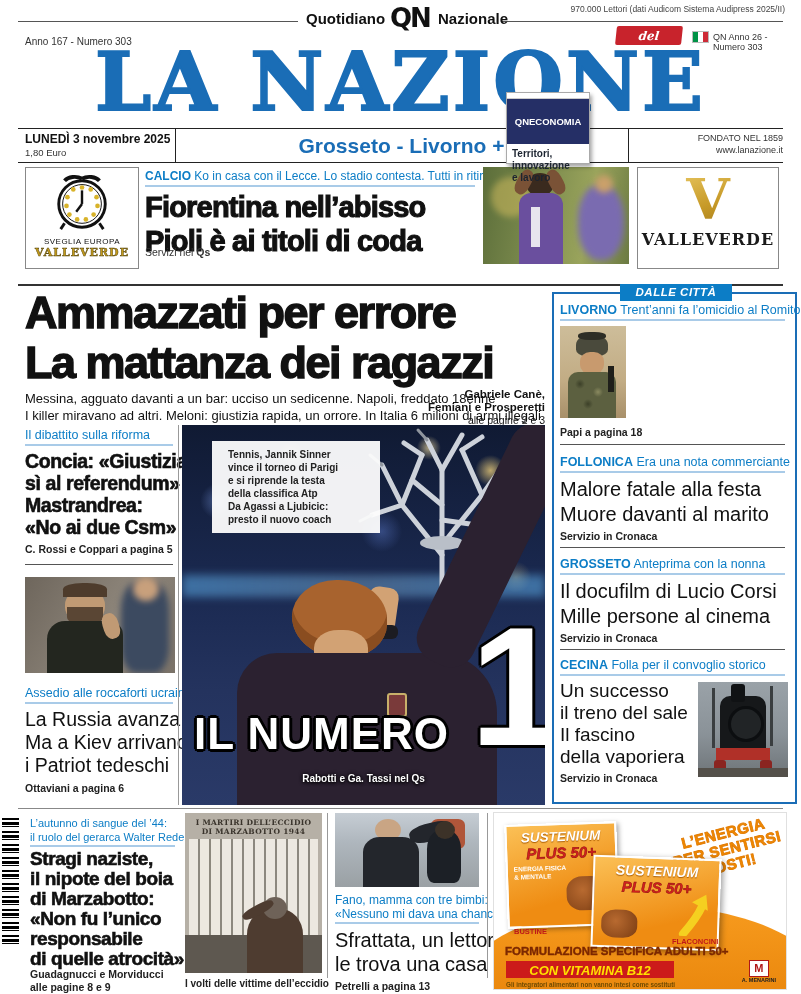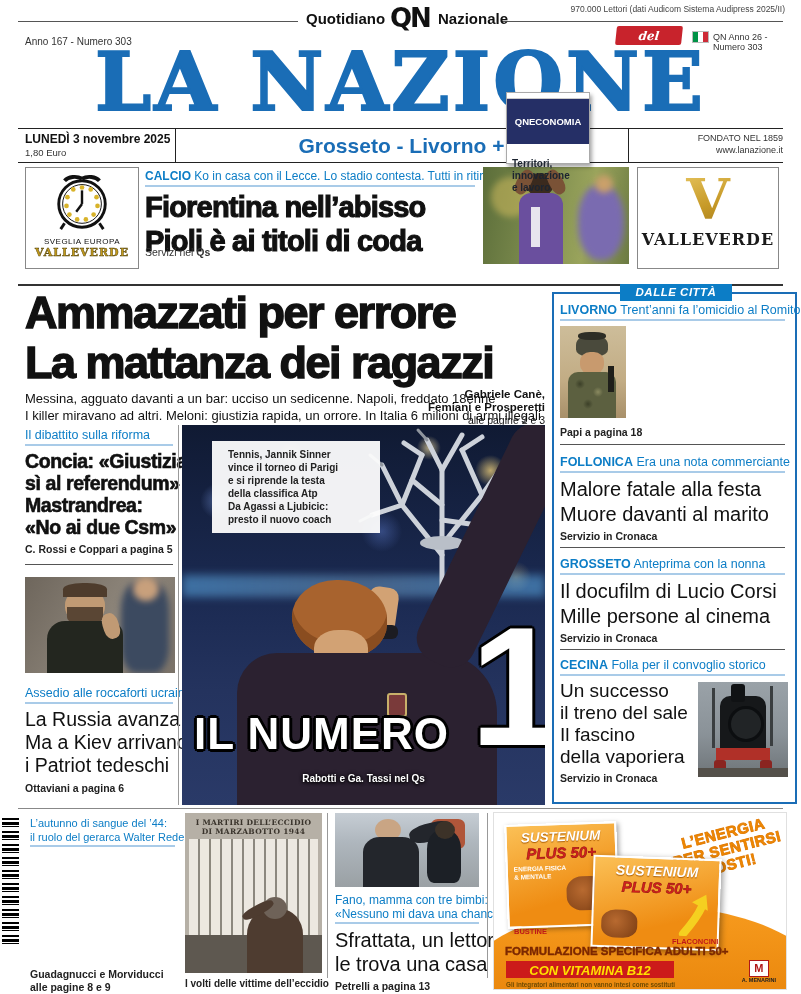--- a/index.html
+++ b/index.html
@@ -44,21 +44,21 @@
       <span style="flex:1;background:#fff;"></span>
       <span style="flex:1;background:#ce2b37;"></span>
   </div>
   <div class="abs" style="left:713px;top:32px;font-size:9px;color:#333;">QN Anno 26 - Numero 303</div>
 
   <div class="abs masthead" style="left:0;top:42px;width:801px;text-align:center;font-size:80px;line-height:1;">LA NAZIONE</div>
 
   <div class="abs" style="left:506px;top:92px;width:82px;height:70px;background:#fff;border:1px solid #aaa;box-shadow:2px 3px 4px rgba(0,0,0,.35);z-index:6;">
     <div style="height:5px;background:#fff;border-bottom:1px solid #ccc;"></div>
     <div style="background:#252f66;color:#fff;font-size:9.5px;font-weight:bold;text-align:center;padding:17px 0;">QNECONOMIA</div>
-    <div class="ml" style="padding:14px 5px;font-size:10px;font-weight:bold;color:#1c2430;line-height:1.2;">Territori,
+    <div class="ml" style="padding:4px 5px;font-size:10px;font-weight:bold;color:#1c2430;line-height:1.2;">Territori,
 innovazione
 e lavoro</div>
   </div>
 
   <div class="hr" style="left:18px;top:128px;width:765px;"></div>
   <div class="hr" style="left:18px;top:162px;width:765px;"></div>
   <div class="vr" style="left:175px;top:128px;height:34px;"></div>
   <div class="vr" style="left:628px;top:128px;height:34px;"></div>
   <div class="abs" style="left:25px;top:132px;font-size:12px;font-weight:bold;">LUNEDÌ 3 novembre 2025</div>
   <div class="abs" style="left:25px;top:147px;font-size:9.5px;color:#333;">1,80 Euro</div>
@@ -259,20 +259,26 @@
   <div class="abs note" style="left:560px;top:772px;">Servizio in Cronaca</div>
 
   <div class="hr" style="left:18px;top:808px;width:765px;background:#888;"></div>
 
   <div class="abs" style="left:2px;top:818px;width:17px;height:128px;
        background:repeating-linear-gradient(180deg,#000 0 2px,#fff 2px 4px,#000 4px 7px,#fff 7px 8px,#000 8px 9px,#fff 9px 13px);"></div>
 
   <div class="abs kick ml" style="left:30px;top:816px;line-height:14px;font-size:11px;">L’autunno di sangue del ’44:
 il ruolo del gerarca Walter Reder</div>
   <div class="kuline" style="left:30px;top:845px;width:145px;"></div>
+  <div class="abs ml hv2" style="left:30px;top:849px;font-size:19px;line-height:20px;">Stragi naziste,
+il nipote del boia
+di Marzabotto:
+«Non fu l’unico
+responsabile
+di quelle atrocità»</div>
   <div class="abs note ml" style="left:30px;top:968px;line-height:13px;">Guadagnucci e Morviducci
 alle pagine 8 e 9</div>
 
   <div class="photo" style="left:185px;top:813px;width:137px;height:160px;background:#b6b0a6;">
     <div class="abs ml" style="left:0;top:5px;width:137px;text-align:center;font-family:'DejaVu Serif',serif;font-size:7.5px;font-weight:bold;color:#3a342c;line-height:9px;letter-spacing:.3px;">I MARTIRI DELL’ECCIDIO
 DI MARZABOTTO 1944</div>
     <div class="abs" style="left:4px;top:26px;width:129px;height:96px;
          background:repeating-linear-gradient(90deg,#ece8e0 0 9px,#8c887e 9px 11px),repeating-linear-gradient(180deg,rgba(40,38,34,.55) 0 4px,rgba(236,232,224,0) 4px 13px);"></div>
     <div class="abs" style="left:0;top:122px;width:137px;height:38px;background:#5e5850;"></div>
     <div class="abs" style="left:62px;top:96px;width:56px;height:64px;background:#4e3c30;border-radius:40% 40% 0 0;"></div>

